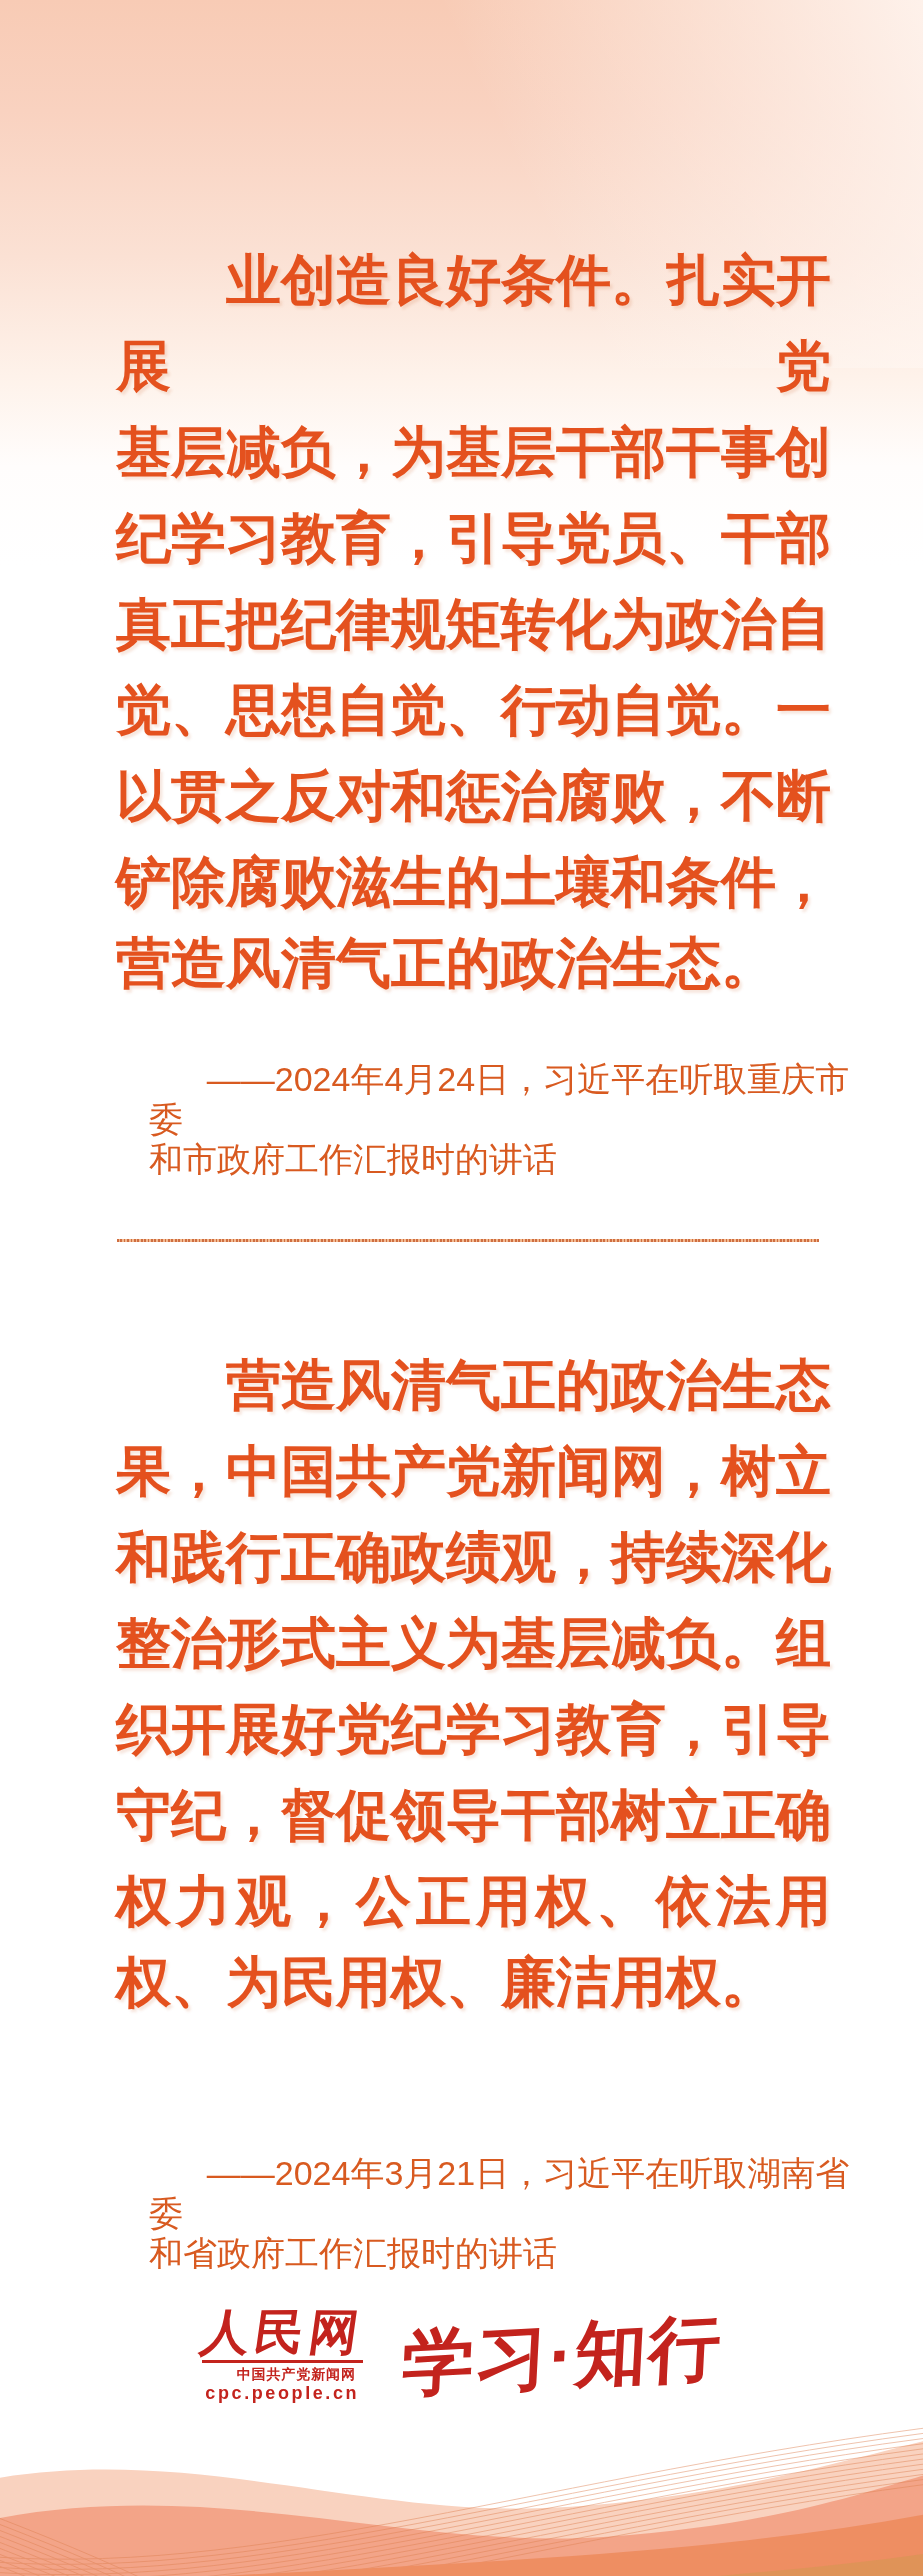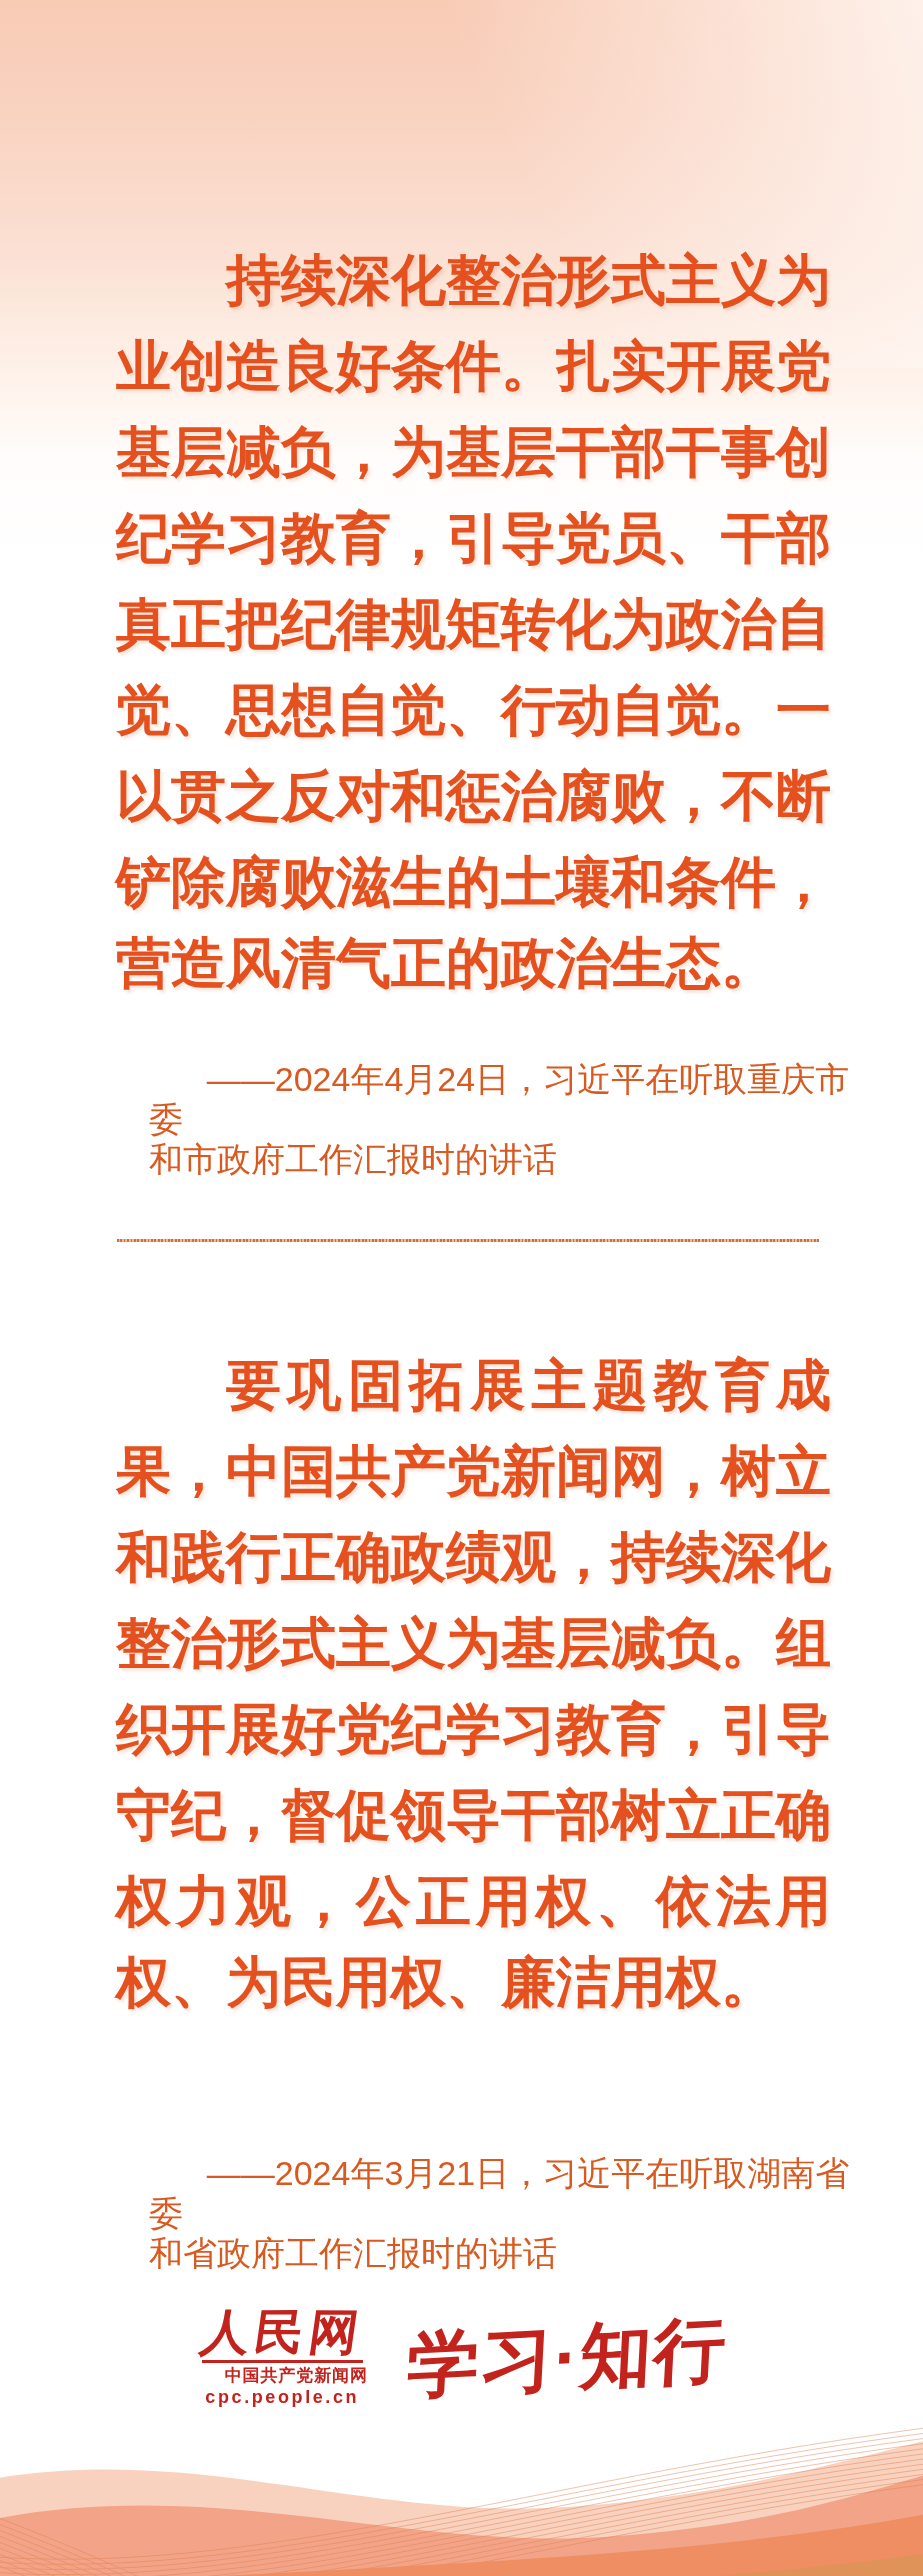--- a/index.html
+++ b/index.html
@@ -34,55 +34,54 @@
     background:repeating-linear-gradient(90deg,#cf6e41 0 1.7px,#f2b98f 1.7px 3.4px);
   }
   
   .footer{
     position:absolute;top:2308px;left:0;width:100%;
     display:flex;justify-content:center;align-items:center;gap:39px;
   }
   .pd-logo{display:flex;flex-direction:column;align-items:center;color:#c3231d;}
   .pd-cal{font-size:49px;font-weight:900;transform:skewX(-8deg);letter-spacing:5.1px;line-height:1;}
   .pd-rule{width:161px;height:2.6px;background:#c3231d;margin:3.4px 0 3.4px;}
-  .pd-sub{font-size:17px;font-weight:900;letter-spacing:0.9px;line-height:1.15;margin-left:28px;}
+  .pd-sub{font-size:14px;font-weight:900;letter-spacing:0.9px;line-height:1.15;margin-left:28px;}
   .pd-url{font-size:18px;font-weight:700;letter-spacing:2.6px;margin-top:1.7px;line-height:1;}
   .slogan{
     font-size:72px;font-weight:900;color:#c3231d;line-height:1;
     transform:rotate(-3deg) skewX(-6deg);letter-spacing:1.7px;
   }
   .waves{position:absolute;left:0;bottom:0;width:924px;height:359px;display:block;}
 </style>
 </head>
 <body>
 
 <div class="frame">
   <div class="sheen"></div>
 
   <div class="quote" style="top:237px">
-      <div class="ln">持续深化整治形式主义为</div>
       <div class="ln">业创造良好条件。扎实开展党</div>
       <div class="ln">基层减负，为基层干部干事创</div>
       <div class="ln">纪学习教育，引导党员、干部</div>
       <div class="ln">真正把纪律规矩转化为政治自</div>
       <div class="ln">觉、思想自觉、行动自觉。一</div>
       <div class="ln">以贯之反对和惩治腐败，不断</div>
       <div class="ln">铲除腐败滋生的土壤和条件，</div>
       <div class="ln last">营造风清气正的政治生态。</div>
     </div>
 
   <div class="attr" style="top:1059px">
       <div class="aln">——2024年4月24日，习近平在听取重庆市委</div>
       <div class="aln last">和市政府工作汇报时的讲话</div>
     </div>
 
   <div class="divider"></div>
 
   <div class="quote" style="top:1342px">
-      <div class="ln">要巩固拓展主题教育成</div>
+      <div class="ln">营造风清气正的政治生态</div>
       <div class="ln">果，中国共产党新闻网，树立</div>
       <div class="ln">和践行正确政绩观，持续深化</div>
       <div class="ln">整治形式主义为基层减负。组</div>
       <div class="ln">织开展好党纪学习教育，引导</div>
       <div class="ln">守纪，督促领导干部树立正确</div>
       <div class="ln">权力观，公正用权、依法用</div>
       <div class="ln last">权、为民用权、廉洁用权。</div>
     </div>
 
   <div class="attr" style="top:2153px">

